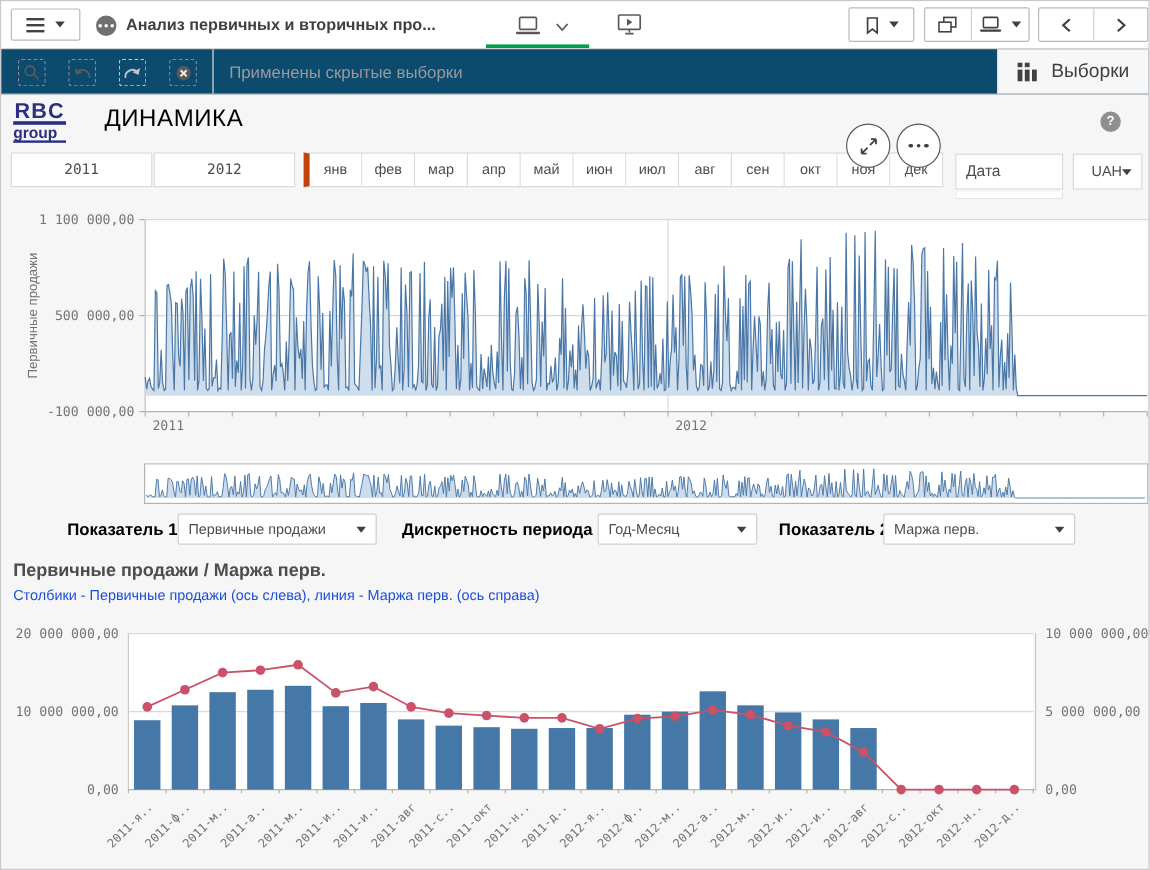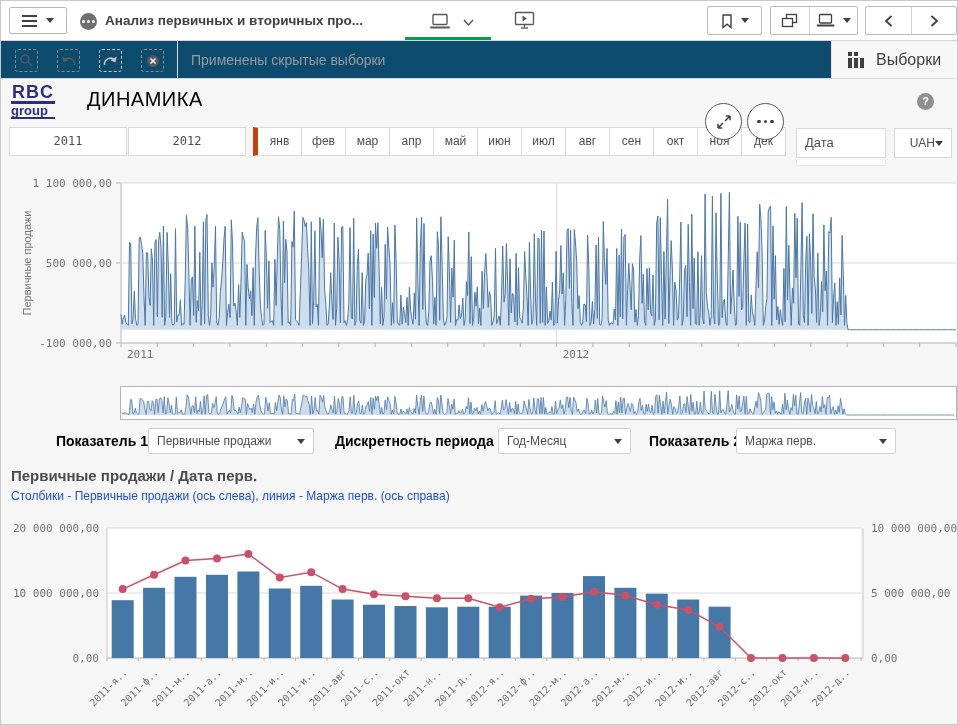--- a/index.html
+++ b/index.html
@@ -273,21 +273,21 @@
 <div class="dropdown" style="left:497px;width:133px">
   <span>Год-Месяц</span>
   <span class="caret"></span>
 </div>
 <div class="ctl-label" style="left:648px">Показатель 2</div>
 <div class="dropdown" style="left:735px;width:160px">
   <span>Маржа перв.</span>
   <span class="caret"></span>
 </div>
 
-<div class="combo-title">Первичные продажи / Дата перв.</div>
+<div class="combo-title">Первичные продажи / Маржа перв.</div>
 <div class="combo-sub">Столбики - Первичные продажи (ось слева), линия - Маржа перв. (ось справа)</div>
 <svg id="combo-svg" class="abs" style="left:0;top:510px" width="958" height="215">
     <rect x="106" y="17" width="754" height="130" fill="#ffffff"></rect>
     <line x1="106" y1="17" x2="860" y2="17" stroke="#d9d9d9"></line>
     <text x="98" y="21" text-anchor="end" class="axis-text">20 000 000,00</text>
     <line x1="106" y1="82" x2="860" y2="82" stroke="#d9d9d9"></line>
     <text x="98" y="86" text-anchor="end" class="axis-text">10 000 000,00</text>
     <text x="98" y="151" text-anchor="end" class="axis-text">0,00</text>
     <text x="870" y="21" class="axis-text">10 000 000,00</text>
     <text x="870" y="86" class="axis-text">5 000 000,00</text>

